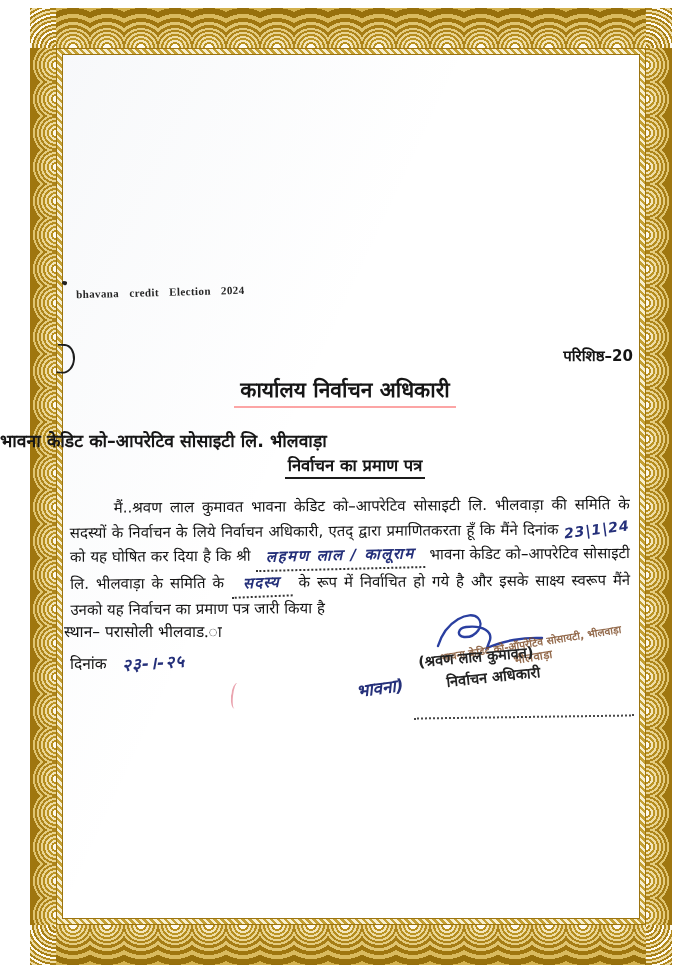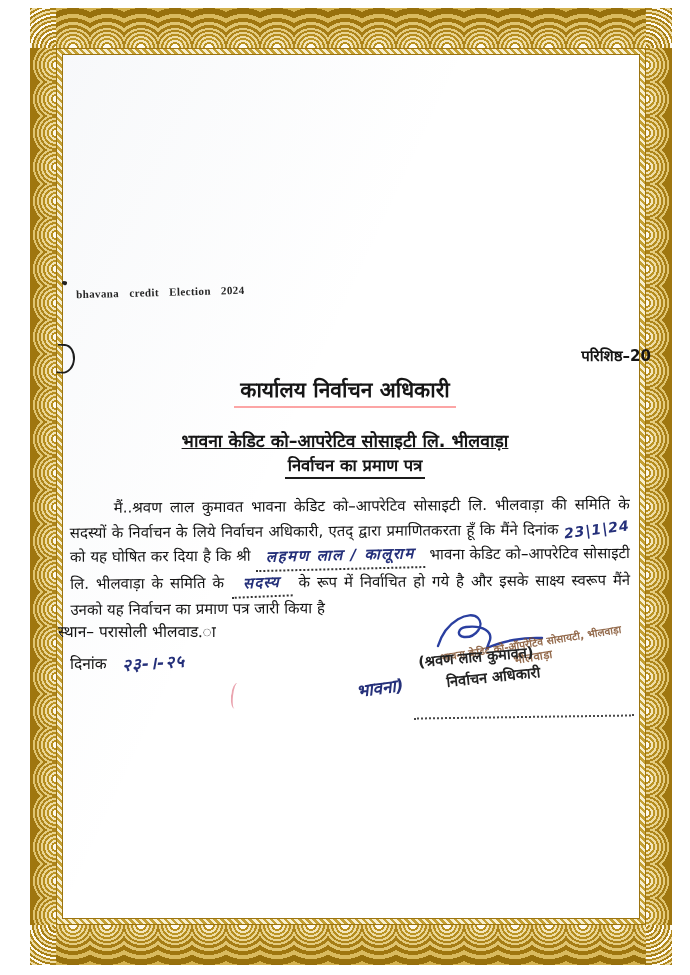--- a/index.html
+++ b/index.html
@@ -45,35 +45,35 @@
     background:linear-gradient(115deg,rgba(120,140,170,.06),rgba(120,140,170,0) 42%);pointer-events:none;}
 
   
   .content{position:absolute;inset:0;}
   .abs{position:absolute;}
   .watermark{left:76px;top:286px;font-family:"Liberation Serif",serif;font-weight:bold;
     font-size:11px;letter-spacing:.4px;word-spacing:7px;color:#262626;transform:rotate(-1.5deg);}
   .ink-dot{left:62px;top:281px;width:5px;height:4px;background:#222;border-radius:60% 40% 50% 50%;transform:rotate(20deg);}
   .ink-arc{left:57px;top:344px;width:16px;height:26px;border:2.5px solid #1d1d1d;border-left:none;
     border-radius:0 60% 70% 0 / 0 50% 50% 0;transform:rotate(3deg);}
-  .annexure{right:39px;top:345px;font-size:15px;font-weight:bold;color:#151515;}
+  .annexure{right:57px;top:345px;font-size:15px;font-weight:bold;color:#151515;}
   .office-title{left:0;right:0;top:375px;text-align:center;font-size:21px;font-weight:bold;}
   .office-title span{border-bottom:2px solid #fca5a5;padding:0 6px 4px;}
-  .society{left:0;right:0;top:428px;text-align:center;font-size:17.5px;font-weight:bold;text-decoration:underline;}
+  .society{left:0;right:0;top:428px;text-align:left;font-size:17.5px;font-weight:bold;}
   .cert-title{left:0;right:0;top:453px;text-align:center;font-size:16.5px;font-weight:bold;}
   .cert-title span{border-bottom:2px solid #1c1c1c;padding:0 3px 2px;margin-left:20px;}
   .body-par{left:70px;width:560px;top:494px;font-size:15px;line-height:24.6px;
     text-align:justify;text-indent:44px;color:#141414;transform:rotate(-0.4deg);}
   .hand{color:#25307a;font-style:italic;font-weight:bold;}
   .hand-inline-date{display:inline-block;transform:rotate(-7deg);font-size:14px;letter-spacing:1px;text-indent:0;}
   .hand-name{display:inline-block;border-bottom:2px dotted #333;padding:0 10px;letter-spacing:1.5px;
     transform:rotate(-1deg);font-size:15px;text-indent:0;}
   .hand-role{display:inline-block;border-bottom:2px dotted #333;padding:0 12px;letter-spacing:1px;
     transform:rotate(-2deg);font-size:15px;text-indent:0;}
-  .place-line{left:58px;top:620px;font-size:15.5px;color:#141414;}
+  .place-line{left:64px;top:620px;font-size:15.5px;color:#141414;}
   .date-row{left:70px;top:651px;font-size:15.5px;color:#141414;}
   .hand-date-bottom{display:inline-block;margin-left:10px;font-size:17px;transform:rotate(-4deg);letter-spacing:1px;}
   .red-mark{left:231px;top:683px;width:8px;height:26px;border-left:2px solid rgba(216,90,110,.55);
     border-radius:50%;transform:rotate(6deg);}
   .sig-scribble{left:432px;top:608px;}
   .sig-name{left:418px;top:646px;font-size:14.5px;font-weight:bold;color:#242424;transform:rotate(-5deg);white-space:nowrap;}
   .sig-desig{left:446px;top:666px;font-size:14.5px;font-weight:bold;color:#242424;transform:rotate(-6deg);white-space:nowrap;}
   .stamp{left:412px;top:636px;width:240px;transform:rotate(-9deg);color:rgba(124,74,38,.82);
     font-size:10.5px;font-weight:bold;line-height:14px;text-align:center;}
   .stamp .stamp-big{font-size:11.5px;letter-spacing:.5px;}

